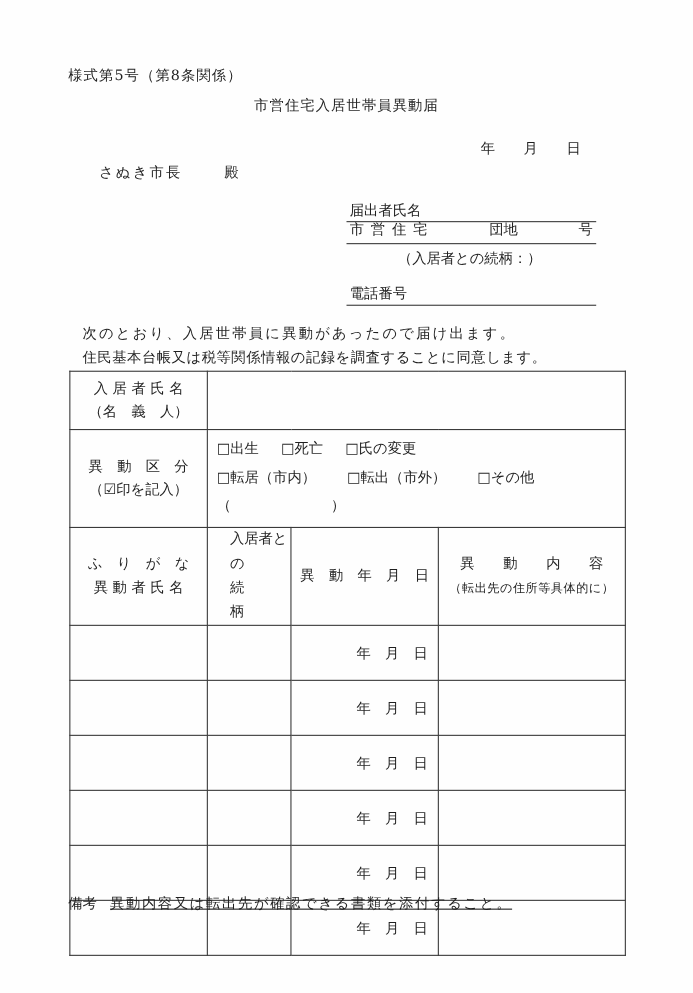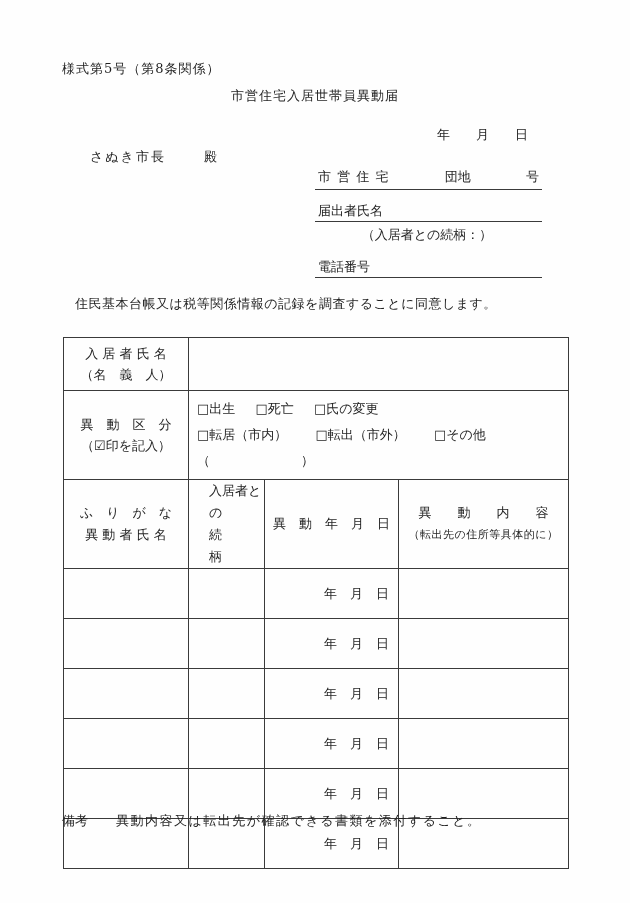--- a/index.html
+++ b/index.html
@@ -50,54 +50,55 @@
   .cell-center { text-align:center; line-height:21px; }
   .cb-cell { padding:5px 0 5px 8px; line-height:26px; vertical-align:middle; }
   .cb-line .cb + .cb { margin-left:16px; }
   .cb-line.wide .cb + .cb { margin-left:24px; }
   .hdr-left { text-align:left; padding-left:20px; line-height:22px; vertical-align:middle; }
   .hdr-center { text-align:center; line-height:22px; }
   .small { font-size:11px; letter-spacing:0.5px; }
   td.date-cell { text-align:right; padding-right:9px; }
 
   .note { position:absolute; left:62px; top:812px; }
-  .note .note-text { margin-left:28px; letter-spacing:1.5px; }
+  .note .note-text { margin-left:12px; letter-spacing:1.5px;text-decoration:underline; }
 </style>
 </head>
 <body>
 
 <div class="page">
 
   <div class="form-code">様式第5号（第8条関係）</div>
   <div class="doc-title">市営住宅入居世帯員異動届</div>
   <div class="date-line">年　　月　　日</div>
 
   <div class="addressee">
     <span>さぬき市長</span><span class="honorific">殿</span>
   </div>
 
   <div class="fields">
+    <div class="field-line applicant">
+      <span>届出者氏名</span>
+    </div>
     <div class="field-line flexline">
       <span class="housing-label">市 営 住 宅</span>
       <span>団地</span>
       <span>号</span>
-    </div>
-    <div class="field-line applicant">
-      <span>届出者氏名</span>
     </div>
     <div class="relation">
       <span>（入居者との続柄：</span>
       <span>）</span>
     </div>
     <div class="field-line phone">
       <span>電話番号</span>
     </div>
   </div>
 
   <div class="intro">
+    <div class="l1">次のとおり、入居世帯員に異動があったので届け出ます。</div>
     <div class="l2">住民基本台帳又は税等関係情報の記録を調査することに同意します。</div>
   </div>
 
   <table class="main">
     <colgroup>
       <col class="col1">
         <col class="col2">
         <col class="col3">
         <col class="col4">
     </colgroup>

